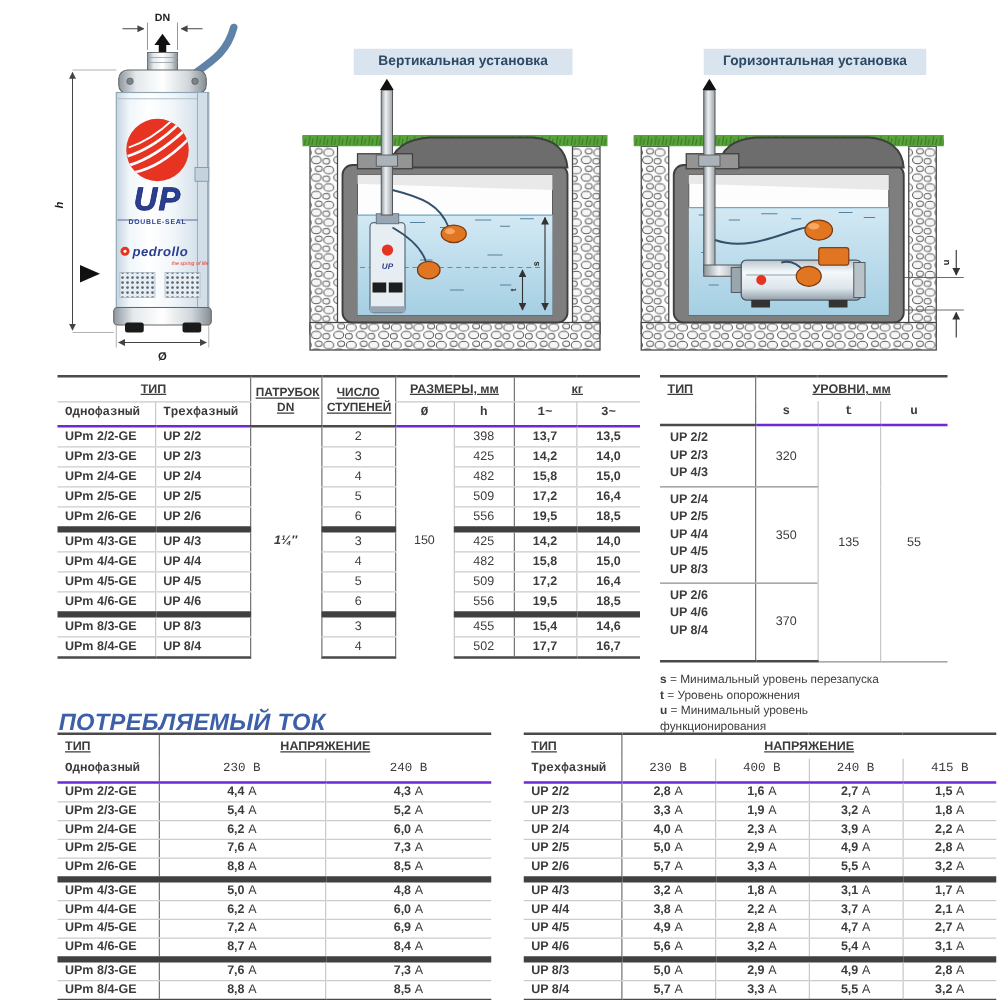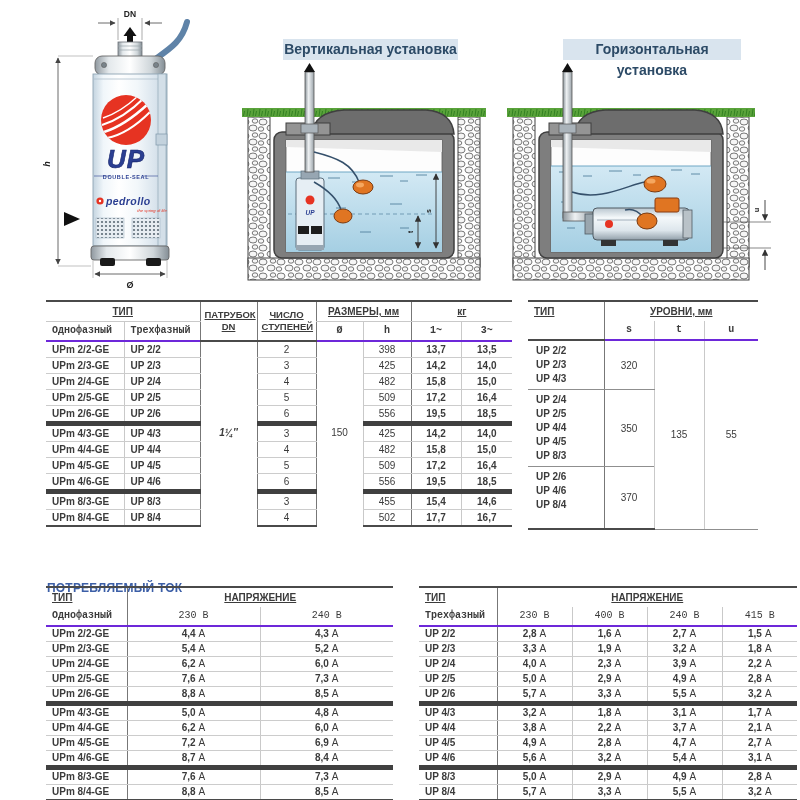--- a/index.html
+++ b/index.html
@@ -12,21 +12,21 @@
   body{
     width:800px;height:800px;position:relative;background:#fff;
     font-family:"Liberation Sans",sans-serif;color:var(--text);overflow:hidden;
   }
   svg text{font-family:"Liberation Sans",sans-serif;}
   .abs{position:absolute;}
 
   
   .banner{
     background:var(--banner-bg);color:var(--banner-text);
-    font-weight:bold;font-size:14px;text-align:center;line-height:21px;height:21px;
+    font-weight:bold;font-size:11px;text-align:center;line-height:21px;height:21px;
   }
 
   
   table{border-collapse:collapse;table-layout:fixed;font-size:10px;color:var(--text);}
   th,td{padding:0 4px;overflow:hidden;white-space:nowrap;}
   th{font-weight:bold;}
   .tl{text-align:left;padding-left:6px;}
   .tc{text-align:center;}
   .b{font-weight:bold;}
   .bl-l{border-left:1px solid #c9c9c9;}
@@ -57,21 +57,21 @@
   #levels-table td.num{text-align:center;vertical-align:middle;}
   #levels-table tr.lgend td{border-bottom:1px solid #8f8f8f;}
   #levels-table td{border-bottom:none;height:auto;}
   #levels-table tbody tr:last-child td{border-bottom:2px solid #4a4a4a;}
   #levels-table td.pb{padding-bottom:16px;}
   .fnotes{margin-top:8px;font-size:9.5px;line-height:12.5px;color:var(--text);}
   .fnote b{font-weight:bold;}
   .fnote.wrap{max-width:172px;}
 
   
-  #current-title{left:47px;top:581px;font-size:12px;font-weight:bold;color:var(--accent-blue);letter-spacing:.2px;}
+  #current-title{left:47px;top:568px;font-size:19px;font-weight:bold;color:var(--accent-blue);letter-spacing:.2px;font-style:italic;}
   #single-wrap{left:46px;top:586px;}
   #three-wrap{left:419px;top:586px;}
   #single-table tbody td,#three-table tbody td{height:14px;line-height:14px;}
 </style>
 </head>
 <body>
 
 <div class="abs" style="left:36px;top:8px;width:196px;height:284px;">
 <svg width="196" height="284" viewBox="0 0 196 284">
   <defs>
@@ -546,20 +546,25 @@
           <div>
               <div>UP 2/6</div>
               <div>UP 4/6</div>
               <div>UP 8/4</div>
             </div>
         </td>
         <td class="num bl-d">370</td>
       </tr>
     </tbody>
   </table>
+  <div class="fnotes">
+    <div class="fnote"><b>s</b> <span>= Минимальный уровень перезапуска</span></div>
+    <div class="fnote"><b>t</b> <span>= Уровень опорожнения</span></div>
+    <div class="fnote wrap"><b>u</b> <span>= Минимальный уровень функционирования</span></div>
+  </div>
 </div>
 
 <div class="abs" id="current-title">ПОТРЕБЛЯЕМЫЙ ТОК</div>
 
 <div class="abs" id="single-wrap">
   <table id="single-table" style="width:347px;">
     <colgroup>
         <col style="width:81px">
         <col style="width:133px">
         <col style="width:133px">

